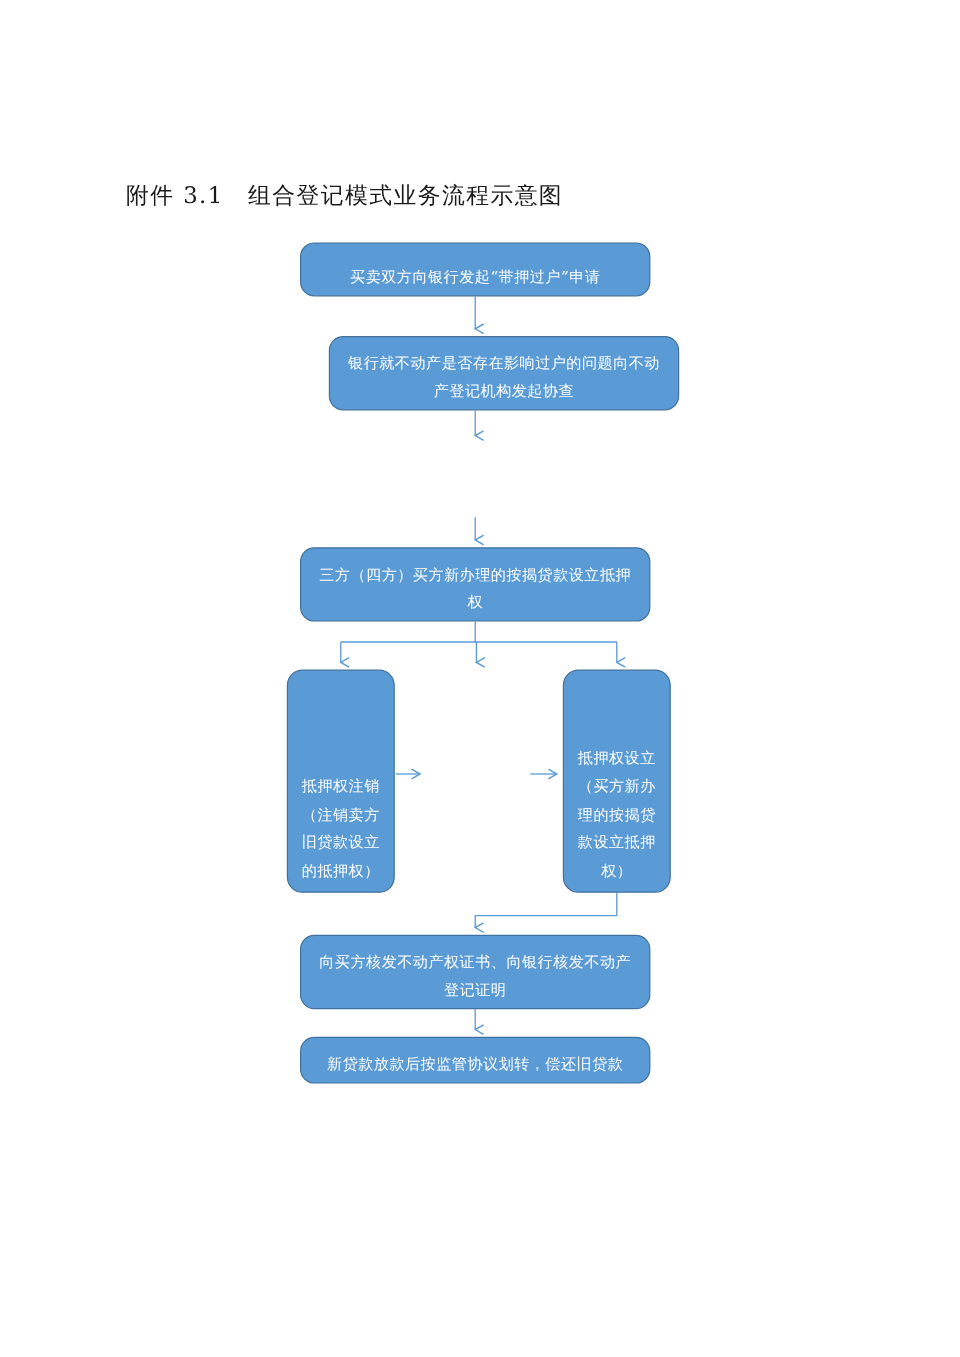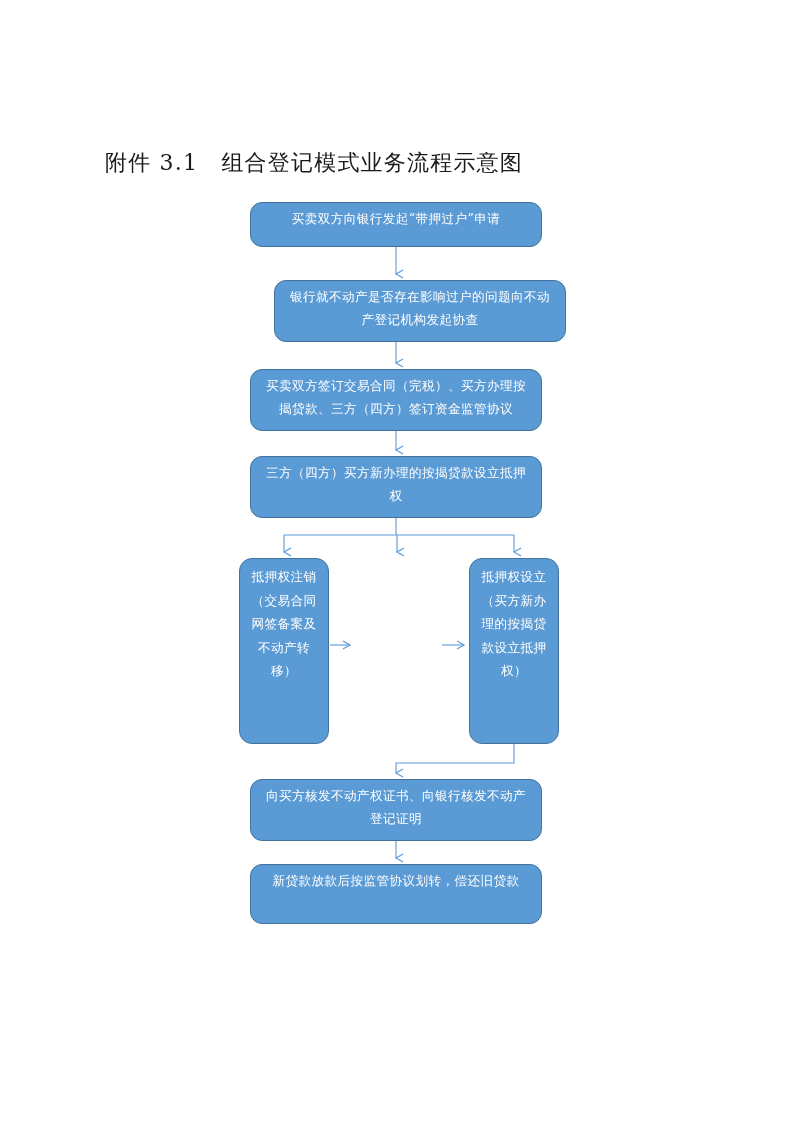--- a/index.html
+++ b/index.html
@@ -20,21 +20,21 @@
     width: 800px;
     height: 1131px;
     background: #ffffff;
   }
   
   .doc-title {
     position: absolute;
     left: 105px;
     top: 149px;
     font-family: "DejaVu Serif", "Liberation Serif", serif;
-    font-size: 22px;
+    font-size: 19px;
     line-height: 28px;
     color: #1a1a1a;
     letter-spacing: 1.2px;
     white-space: pre;
   }
   
   #flow {
     position: absolute;
     left: 0;
     top: 0;
@@ -54,21 +54,21 @@
     box-sizing: border-box;
     background: #5B9BD5;
     border: 1px solid #41719C;
     border-radius: 11px;
     color: #ffffff;
     font-family: "DejaVu Serif", "Liberation Serif", serif;
     font-size: 12.6px;
     line-height: 23px;
     letter-spacing: 0.4px;
     display: flex;
-    align-items: flex-start;
+    align-items: flex-end;
     justify-content: center;
     text-align: center;
     padding: 4px 12px;
     z-index: 2;
   }
   .node.wide { border-radius: 12px; }
   .node.tall {
     border-radius: 13px;
     line-height: 23.5px;
     padding: 6px 10px;
@@ -77,21 +77,21 @@
 
   
   #node-apply      { left: 250px; top: 202px; width: 292px; height: 45px; }
   #node-inquiry    { left: 250px; top: 280px; width: 292px; height: 62px; margin-left: 24px; }
   #node-contract   { left: 250px; top: 369px; width: 292px; height: 62px; }
   #node-registration { left: 250px; top: 456px; width: 292px; height: 62px; }
   #node-mortgage-cancel { left: 239px; top: 558px; width: 90px; height: 186px; }
   #node-transfer   { left: 355px; top: 558px; width: 86px; height: 186px; }
   #node-mortgage-new { left: 469px; top: 558px; width: 90px; height: 186px; }
   #node-certificate { left: 250px; top: 779px; width: 292px; height: 62px; }
-  #node-repay      { left: 250px; top: 864px; width: 292px; height: 60px; }
+  #node-repay      { left: 250px; top: 864px; width: 292px; height: 39px; }
 </style>
 </head>
 <body>
 
 <div id="page">
 
   <div class="doc-title">附件 3.1　组合登记模式业务流程示意图</div>
 
   <div id="flow">
 
@@ -129,30 +129,27 @@
     </svg>
 
     <div class="node wide" id="node-apply">
       <span class="node-text">买卖双方向银行发起“带押过户”申请</span>
     </div>
 
     <div class="node wide" id="node-inquiry">
       <span class="node-text">银行就不动产是否存在影响过户的问题向不动产登记机构发起协查</span>
     </div>
 
-    <div class="node wide" id="node-contract">
-      <span class="node-text">买卖双方签订交易合同（完税）、买方办理按揭贷款、三方（四方）签订资金监管协议</span>
-    </div>
 
     <div class="node wide" id="node-registration">
       <span class="node-text">三方（四方）买方新办理的按揭贷款设立抵押权</span>
     </div>
 
     <div class="node tall" id="node-mortgage-cancel">
-      <span class="node-text">抵押权注销（交易合同网签备案及不动产转移）</span>
+      <span class="node-text">抵押权注销（注销卖方旧贷款设立的抵押权）</span>
     </div>
 
 
     <div class="node wide" id="node-certificate">
       <span class="node-text">向买方核发不动产权证书、向银行核发不动产登记证明</span>
     </div>
 
     <div class="node tall" id="node-mortgage-new">
       <span class="node-text">抵押权设立（买方新办理的按揭贷款设立抵押权）</span>
     </div>

